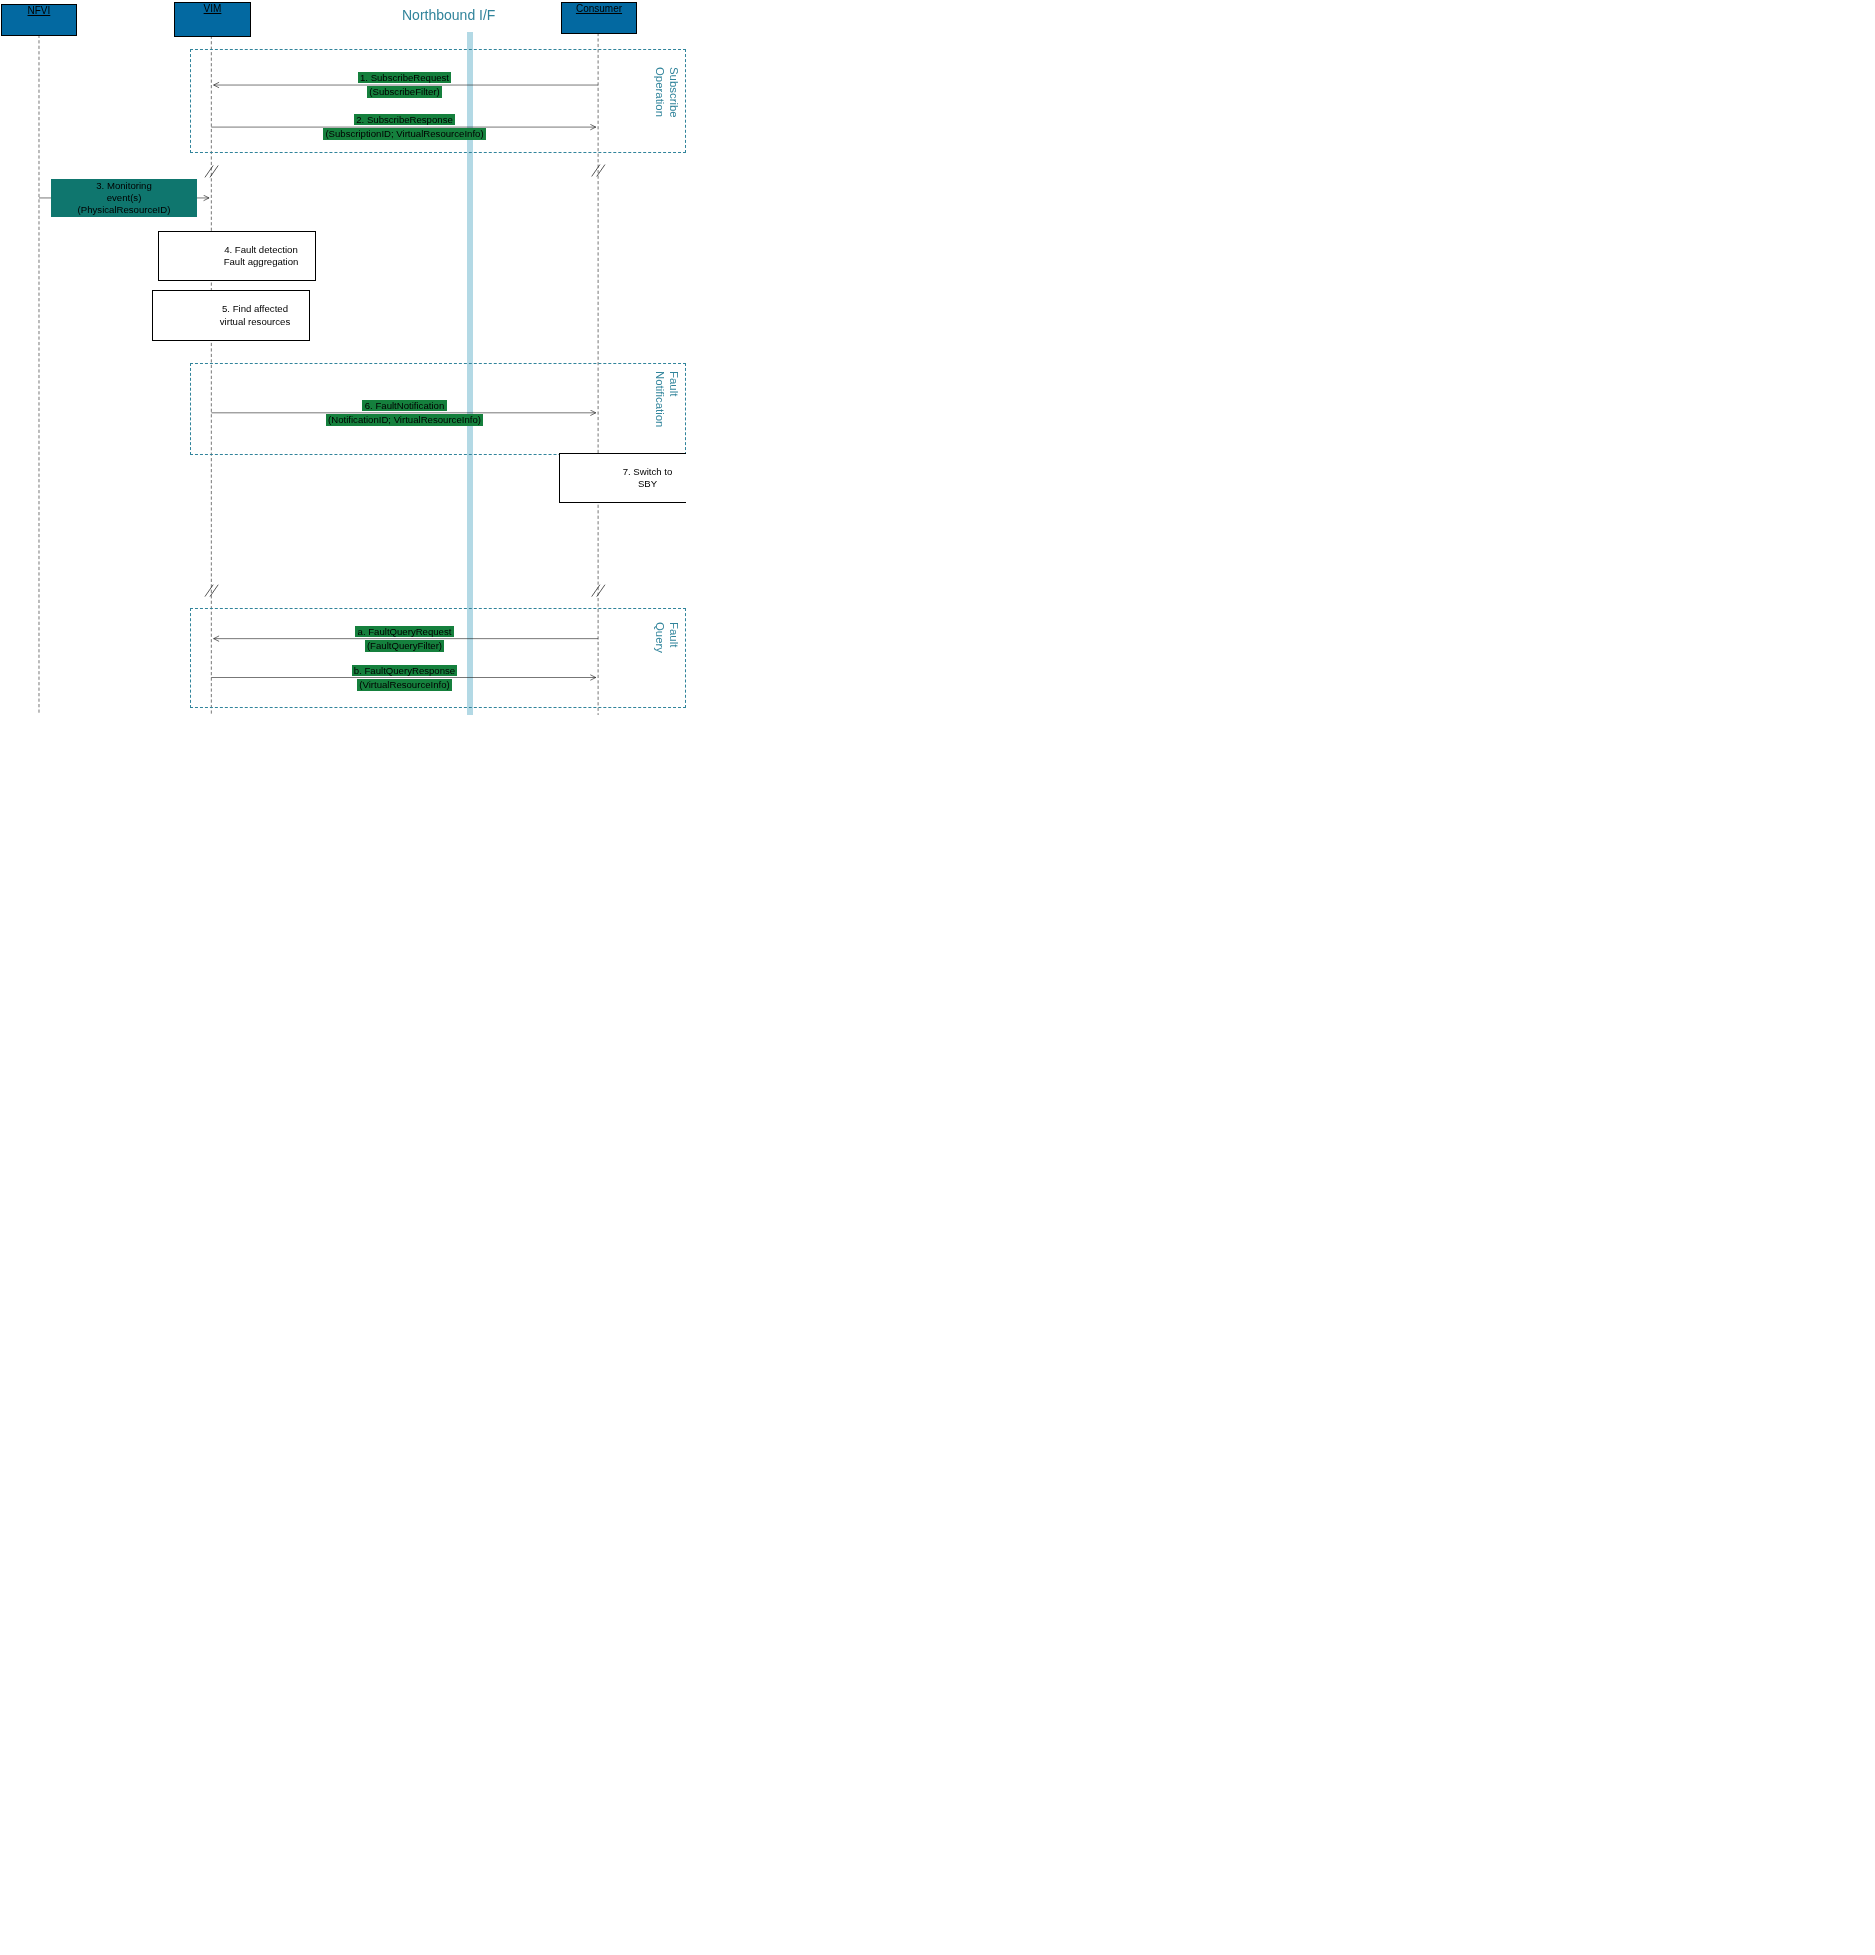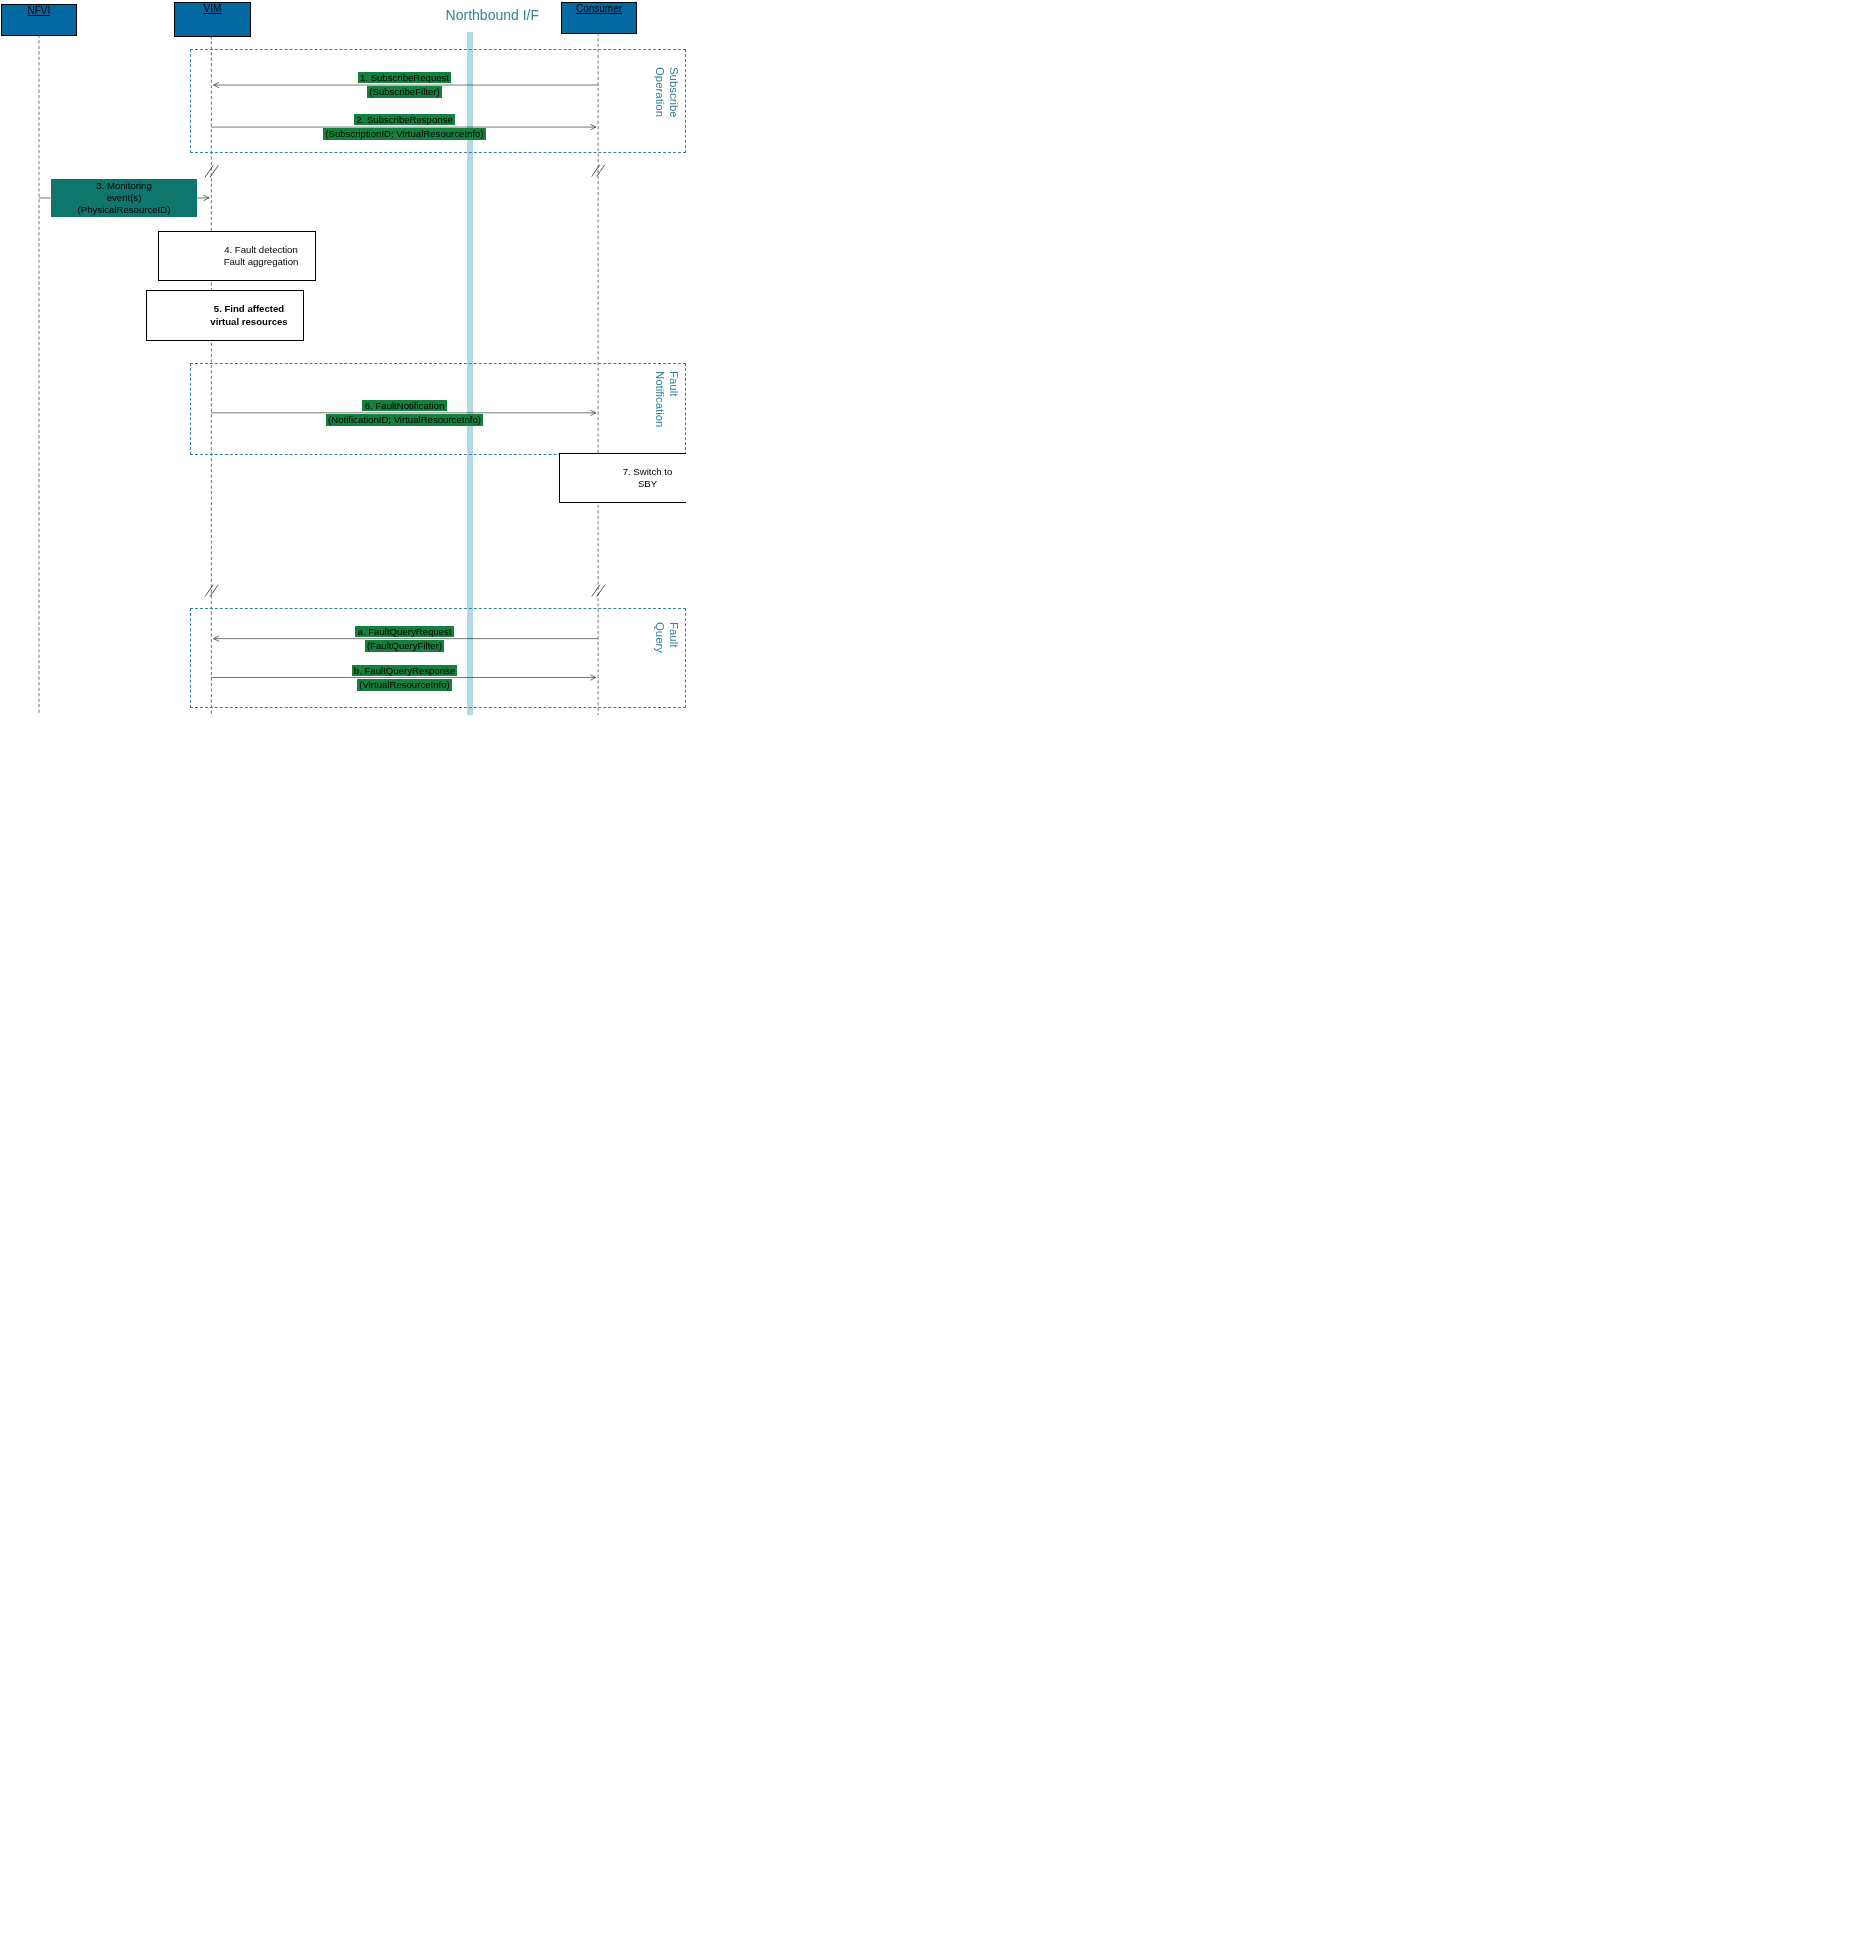--- a/index.html
+++ b/index.html
@@ -27,21 +27,21 @@
     background:#0369a1;
     border:0.7px solid #000;
     display:flex;justify-content:center;
     font-size:10px;color:#000;
     z-index:4;
   }
   .actor-box span{text-decoration:underline;}
 
   .page-title{
     position:absolute;
-    text-align:right;
+    text-align:left;
     font-size:14px;
     color:#31849B;
     z-index:4;
   }
 
   
   .region{
     position:absolute;
     border:0.9px dashed #31849B;
     z-index:2;
@@ -202,21 +202,21 @@
   <div class="msg" style="left:290px;top:665px;width:229px;">
     <span>b. FaultQueryResponse</span>
     <span>(VirtualResourceInfo)</span>
   </div>
 
   <div class="activity-box" style="left:158px;top:231px;width:108px;height:48px;">
     <div>4. Fault detection</div>
     <div>Fault aggregation</div>
   </div>
 
-  <div class="activity-box" style="left:146px;top:290px;width:108px;height:49px;font-weight:bold;">
+  <div class="activity-box" style="left:152px;top:290px;width:108px;height:49px;">
     <div>5. Find affected</div>
     <div>virtual resources</div>
   </div>
 
   <div class="activity-box" style="left:559px;top:453px;width:79px;height:48px;">
     <div>7. Switch to</div>
     <div>SBY</div>
   </div>
 
 

